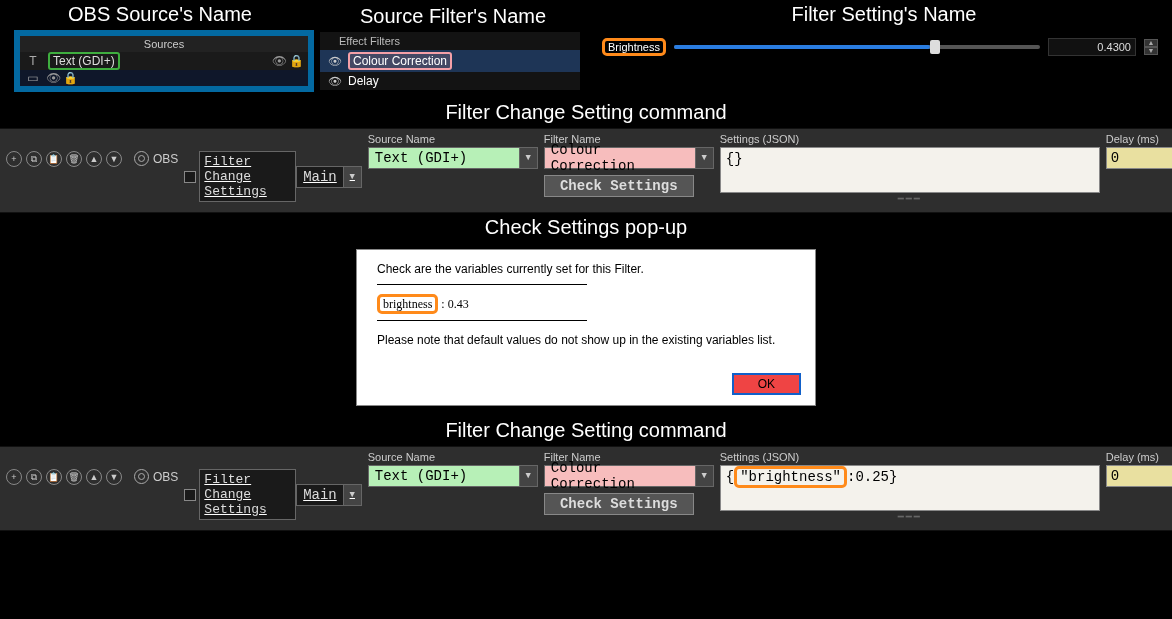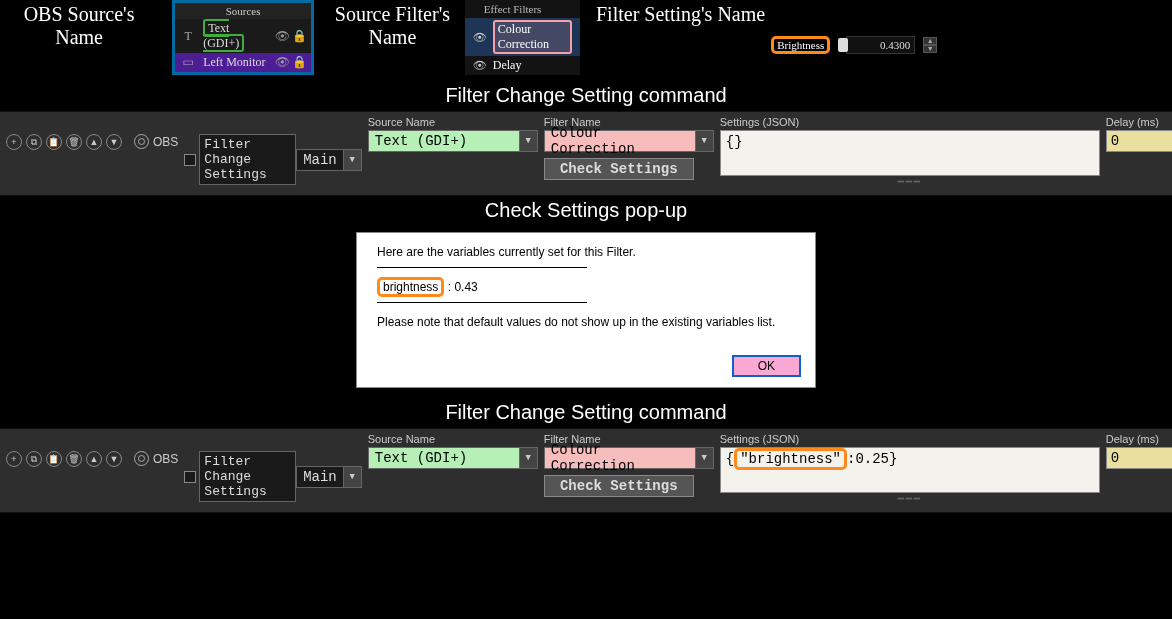--- a/index.html
+++ b/index.html
@@ -11,29 +11,29 @@
     width: 1172px;
   }
   .section-title {
     color: #fff;
     font-size: 20px;
     font-weight: 400;
     text-align: center;
     padding: 3px 0 4px;
   }
   .top-row { display: flex; }
-  .top-col { display: flex; flex-direction: row; font-family: Liberation Serif, serif; }
+  .top-col { display: flex; flex-direction: column; }
   .col1 { width: 320px; }
   .col2 { width: 266px; justify-content: center; }
   .col3 { flex: 1; padding-left: 10px; }
 
   
   .obs-panel {
-    background: #4c1d95;
-    border: 3px solid #0369a1;
+    background: #0f172a;
+    border: 6px solid #0369a1;
     margin: 0 6px 6px 14px;
   }
   .obs-panel-header {
     background: #222;
     color: #ccc;
     font-size: 11px;
     text-align: center;
     padding: 2px 0;
   }
   .obs-source-row {
@@ -66,21 +66,21 @@
 
   
   .setting-row { display:flex; align-items:center; gap:8px; padding:8px 14px 0 6px;}
   .slider-track {
     flex:1; height:4px; background:#555; position:relative; border-radius:2px;
   }
   .slider-fill { position:absolute; left:0; top:0; bottom:0; background:#2a7de1; border-radius:2px;}
   .slider-thumb { position:absolute; top:-5px; width:10px; height:14px; background:#ddd; border-radius:2px;}
   .num-box {
     background:#111; border:1px solid #333; color:#ddd;
-    width:69px; padding:2px 4px; font-size:11px; text-align:right;
+    width:88px; padding:2px 4px; font-size:11px; text-align:right;
   }
   .spinner { width:14px; display:flex; flex-direction:column; }
   .spinner div { background:#333; height:8px; border:1px solid #555; font-size:7px; color:#aaa; line-height:6px; text-align:center;}
 
   
   .sammi-bar {
     background:#2e2e2e;
     border-top:1px solid #111;
     border-bottom:1px solid #111;
     padding:4px 6px 8px;
@@ -112,21 +112,21 @@
   }
   .dd-main { width:90px; color:#ddd;}
   .dd-green { background:#b7f0b7; color:#000; width:170px;}
   .dd-pinkf { background:#f7bdbd; color:#000; width:170px;}
   .cmd-name {
     background:#1a1a1a; border:1px solid #666; color:#ddd;
     font-family:"Courier New",monospace; font-size:13px;
     padding:2px 4px;
   }
   .chk { width:12px; height:12px; border:1px solid #888; background:#1a1a1a; margin-right:3px; flex:none;}
-  .cmd-left { display:flex; align-items:center; padding-top:18px;}
+  .cmd-left { display:flex; align-items:center; padding-top:18px;text-decoration:underline;}
   .json-box {
     background:#f4f2ec; color:#000;
     font-family:"Courier New",monospace; font-size:14px;
     border:1px solid #888; padding:3px 5px;
     width:380px; height:46px; white-space:pre;
   }
   .delay-box {
     background:#e9e0a0; color:#000;
     font-family:"Courier New",monospace; font-size:14px;
     border:1px solid #888; padding:2px 4px; width:74px; height:22px;
@@ -143,45 +143,44 @@
     background:#fff; color:#000;
     width:460px; margin:6px auto 10px;
     border:1px solid #888;
     font-size:12px;
   }
   .popup-title { padding:6px 10px 10px; font-size:13px;}
   .popup-body { padding:4px 20px 14px; }
   .popup-body p { margin:8px 0; }
   .rule { border:none; border-top:1px solid #000; margin:4px 0 12px; width:210px;}
   .popup-ok {
-    float:right; border:2px solid #1160c9; background:#f9a8d4;
+    float:right; border:2px solid #1160c9; background:#ef4444;
     padding:2px 24px; font-size:12px; margin:4px 14px 10px 0;
   }
   .popup::after { content:""; display:block; clear:both;}
-  .brk { font-family:Liberation Sans, sans-serif; }
+  .brk { font-family:Liberation Serif, serif; }
 </style>
 </head>
 <body>
 
 <div class="top-row">
   <div class="top-col col1">
     <div class="section-title">OBS Source's Name</div>
     <div class="obs-panel">
       <div class="obs-panel-header">Sources</div>
       <div class="obs-source-row selected">
         <span class="icon-box">T</span>
         <span class="src-name"><span class="hl-green">Text (GDI+)</span></span>
         <span class="eye-lock">
           <span>👁</span>
           <span>🔒</span>
         </span>
       </div>
       <div class="obs-source-row">
         <span class="icon-box">▭</span>
-        <span class="src-name">Left Monitor</span>
         <span class="eye-lock">
           <span>👁</span>
           <span>🔒</span>
         </span>
       </div>
     </div>
   </div>
 
   <div class="top-col col2">
     <div class="section-title">Source Filter's Name</div>
@@ -262,21 +261,21 @@
     <span class="field-label">Delay (ms)</span>
     <div class="delay-box">0</div>
   </div>
 
 </div>
 
 <div class="section-title">Check Settings pop-up</div>
 
 <div class="popup">
   <div class="popup-body">
-    <p>Here are the variables currently set for this Filter.</p>
+    <p>Check are the variables currently set for this Filter.</p>
     <hr class="rule">
     <p class="brk">
       <span class="hl-orange">brightness</span><span> : 0.43</span>
     </p>
     <hr class="rule">
     <p>Please note that default values do not show up in the existing variables list.</p>
   </div>
   <button class="popup-ok">OK</button>
 </div>
 

